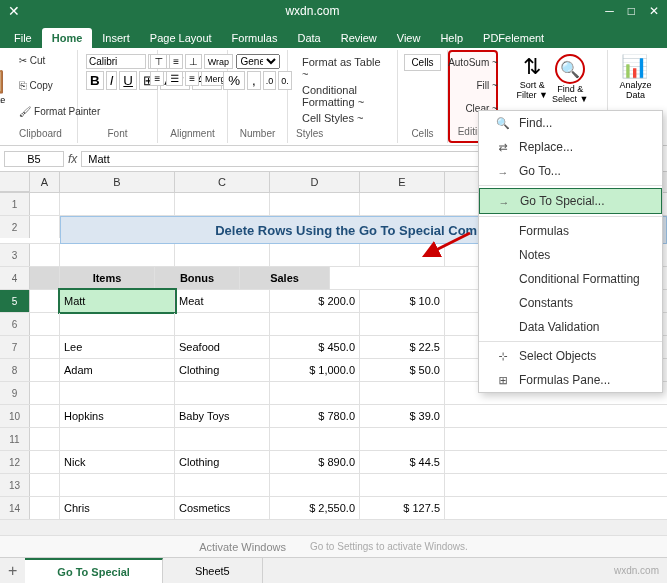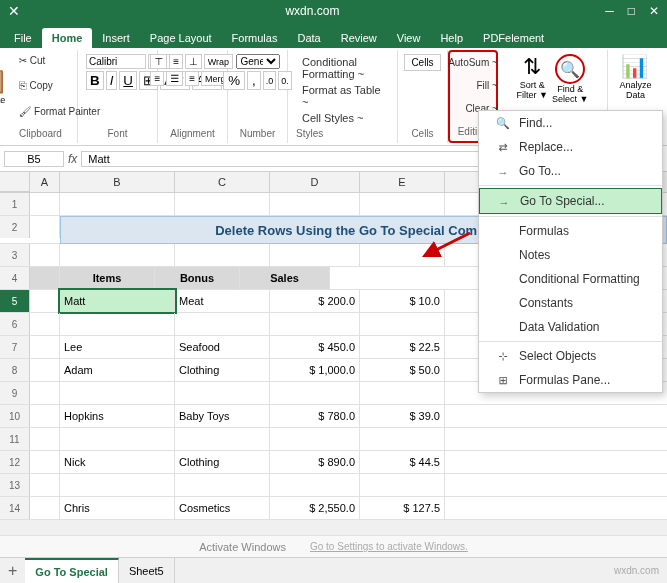--- a/index.html
+++ b/index.html
@@ -246,21 +246,21 @@
       bottom: 0;
       left: 0;
       right: 0;
       height: 26px;
       background: #f0f0f0;
       border-top: 1px solid #d0d0d0;
       display: flex;
       align-items: center;
     }
     .sheet-tab {
-      padding: 4px 10px;
+      padding: 4px 32px;
       font-size: 11px;
       cursor: pointer;
       border-right: 1px solid #d0d0d0;
       height: 100%;
       display: flex;
       align-items: center;
     }
     .sheet-tab.active {
       background: white;
       color: #217346;
@@ -389,22 +389,22 @@
           <button style="border:1px solid #ccc;padding:1px 4px;cursor:pointer;background:white;">%</button>
           <button style="border:1px solid #ccc;padding:1px 4px;cursor:pointer;background:white;">,</button>
           <button style="border:1px solid #ccc;padding:1px 2px;cursor:pointer;background:white;font-size:9px;">.0</button>
           <button style="border:1px solid #ccc;padding:1px 2px;cursor:pointer;background:white;font-size:9px;">0.</button>
         </div>
       </div>
       <span class="ribbon-group-label">Number</span>
     </div>
 
     <div class="styles-group">
+      <button class="styles-btn">Format as Table ~</button>
       <button class="styles-btn">Conditional Formatting ~</button>
-      <button class="styles-btn">Format as Table ~</button>
       <button class="styles-btn">Cell Styles ~</button>
       <span class="ribbon-group-label">Styles</span>
     </div>
 
     <div class="ribbon-group" style="min-width:50px;">
       <div style="display:flex;flex-direction:column;align-items:center;gap:2px;">
         <button style="border:1px solid #ccc;padding:2px 6px;cursor:pointer;background:white;font-size:10px;">Cells</button>
       </div>
       <span class="ribbon-group-label">Cells</span>
     </div>
@@ -638,21 +638,21 @@
       <defs>
         <marker id="arrowhead" markerWidth="6" markerHeight="6" refX="3" refY="3" orient="auto">
           <path d="M 0 0 L 6 3 L 0 6 Z" fill="#cc0000"></path>
         </marker>
       </defs>
     </svg>
   </div>
 
   <div class="activate-banner">
     <span>Activate Windows</span>
-    <span style="margin-left:24px;font-size:10px;color:#aaa;text-decoration:underline;">Go to Settings to activate Windows.</span>
+    <span style="margin-left:24px;font-size:10px;color:#aaa;">Go to Settings to activate Windows.</span>
   </div>
 
   <div class="bottom-bar">
     <span style="padding:0 8px;font-size:16px;color:#666;cursor:pointer;">+</span>
     <div class="sheet-tab active">Go To Special</div>
     <div class="sheet-tab">Sheet5</div>
     <div style="flex:1;"></div>
     <span style="font-size:10px;color:#aaa;padding-right:8px;">wxdn.com</span>
   </div>
 

